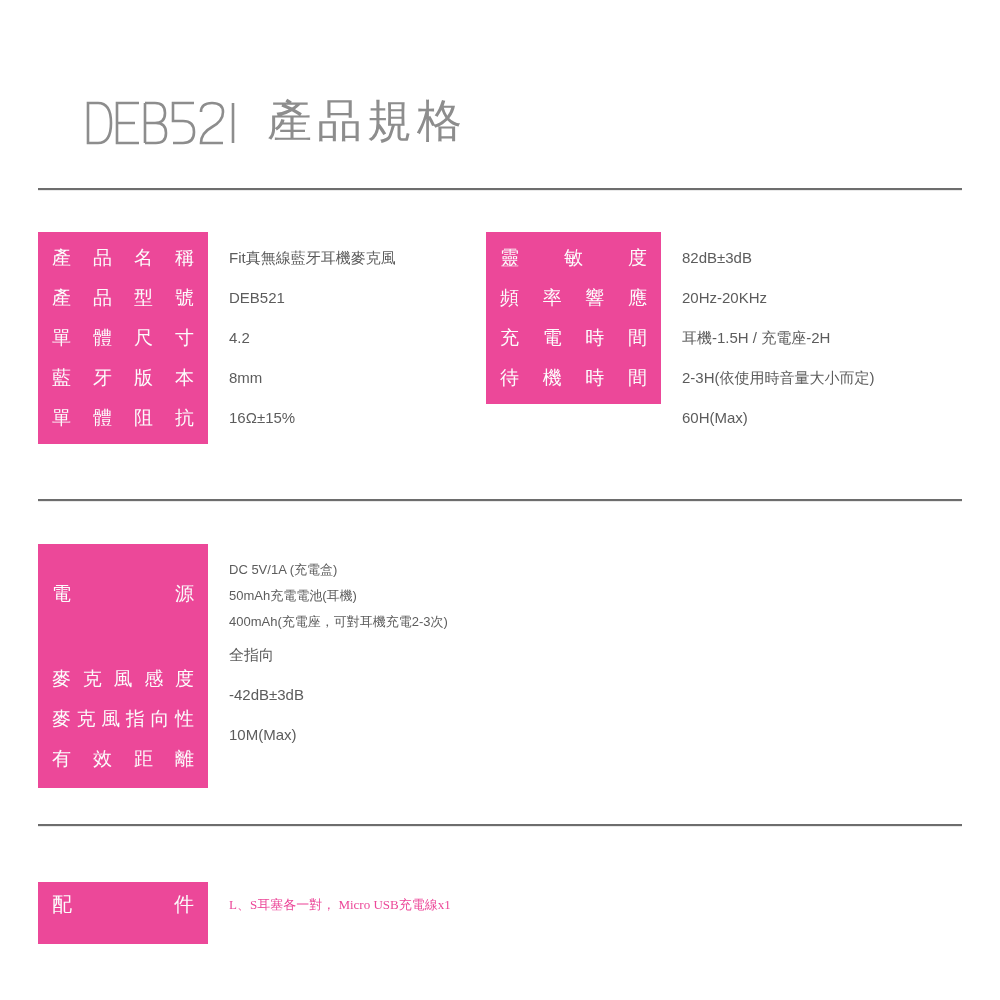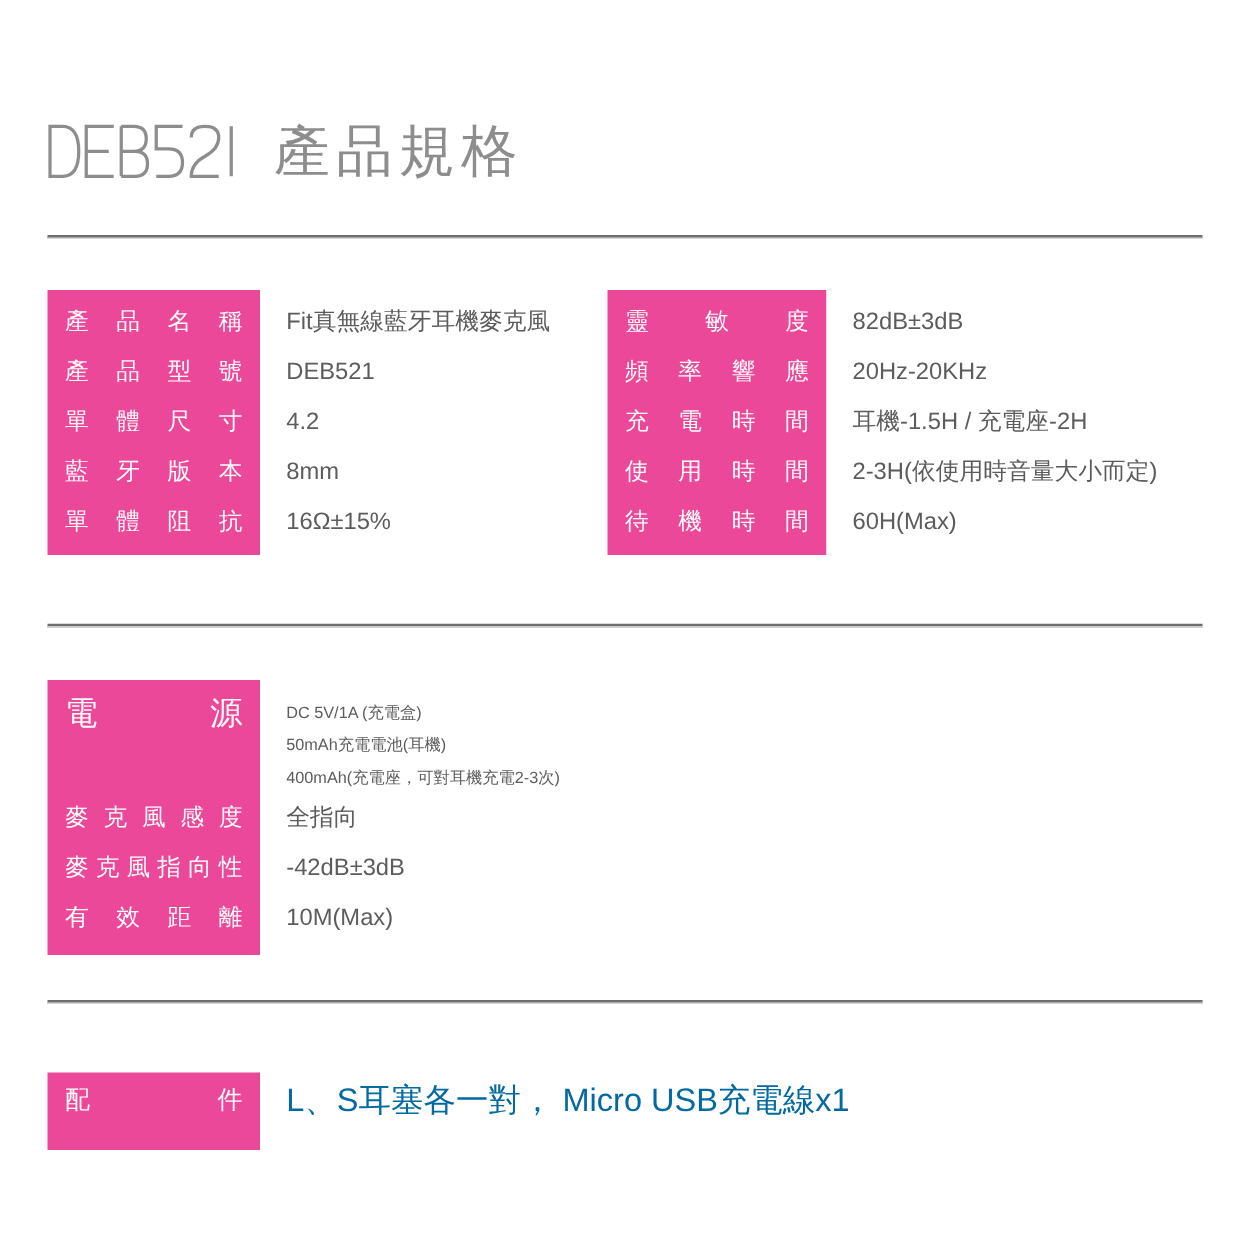--- a/index.html
+++ b/index.html
@@ -14,22 +14,23 @@
     height: 1000px;
     background: #ffffff;
     overflow: hidden;
     box-sizing: border-box;
     padding: 96px 38px 0 38px;
   }
 
   
   .header {
     display: flex;
-    align-items: center;
+    align-items: flex-end;
     height: 50px;
+    margin-left: 48px;
   }
   .logo-svg { display: block; }
   .title-cjk {
     margin-left: 26px;
     font-size: 45px;
     letter-spacing: 5px;
     color: #8d8d8d;
     font-weight: 400;
     line-height: 50px;
     white-space: nowrap;
@@ -66,42 +67,43 @@
     white-space: nowrap;
   }
   .valuecol {
     margin-left: 21px;
     padding: 6px 0;
     flex: none;
   }
   .val {
     height: 40px;
     line-height: 40px;
-    font-size: 19px;
+    font-size: 15px;
     color: #5c5c5c;
     white-space: nowrap;
   }
 
   
   .section1 { margin-top: 41px; display: flex; }
   .table-basic { width: 448px; flex: none; }
   .table-audio { flex: none; }
 
   
   .section2 { margin-top: 42px; display: flex; align-items: flex-start; }
   .section2 .labelcol { padding: 13px 14px 9px 14px; }
   .section2 .valuecol { padding: 13px 0 9px 0; }
   .lbl-power {
     height: 78px;
     line-height: 26px;
-    font-size: 26px;
+    font-size: 19px;
     color: #fcfcfc;
     text-align: justify;
     text-align-last: justify;
     white-space: nowrap;
+    margin-top: 24px;
   }
   .val-multiline { height: 78px; }
   .val-line {
     height: 26px;
     line-height: 26px;
     font-size: 13px;
     color: #5c5c5c;
     white-space: nowrap;
   }
 
@@ -113,23 +115,24 @@
     line-height: 45px;
     font-size: 20px;
     color: #fcfcfc;
     text-align: justify;
     text-align-last: justify;
     white-space: nowrap;
   }
   .val-single {
     height: 45px;
     line-height: 45px;
-    font-size: 26px;
-    color: #0369a1;
-    white-space: nowrap;
+    font-size: 13px;
+    color: #ec4899;
+    white-space: nowrap;
+    font-family: Liberation Serif, serif;
   }
 </style>
 </head>
 <body>
 
 <div class="page">
 
   <div class="header">
     <svg class="logo-svg" width="155" height="46" viewBox="0 0 155 46" role="img" aria-label="DEB521">
       <g fill="none" stroke="#8d8d8d" stroke-width="2.6">
@@ -169,21 +172,20 @@
         <div class="val">8mm</div>
         <div class="val">16Ω±15%</div>
       </div>
     </div>
 
     <div class="spec-row-wrap table-audio">
       <div class="labelcol w-right">
         <div class="lbl">靈敏度</div>
         <div class="lbl">頻率響應</div>
         <div class="lbl">充電時間</div>
-        <div class="lbl">使用時間</div>
         <div class="lbl">待機時間</div>
       </div>
       <div class="valuecol">
         <div class="val">82dB±3dB</div>
         <div class="val">20Hz-20KHz</div>
         <div class="val">耳機-1.5H / 充電座-2H</div>
         <div class="val">2-3H(依使用時音量大小而定)</div>
         <div class="val">60H(Max)</div>
       </div>
     </div>

